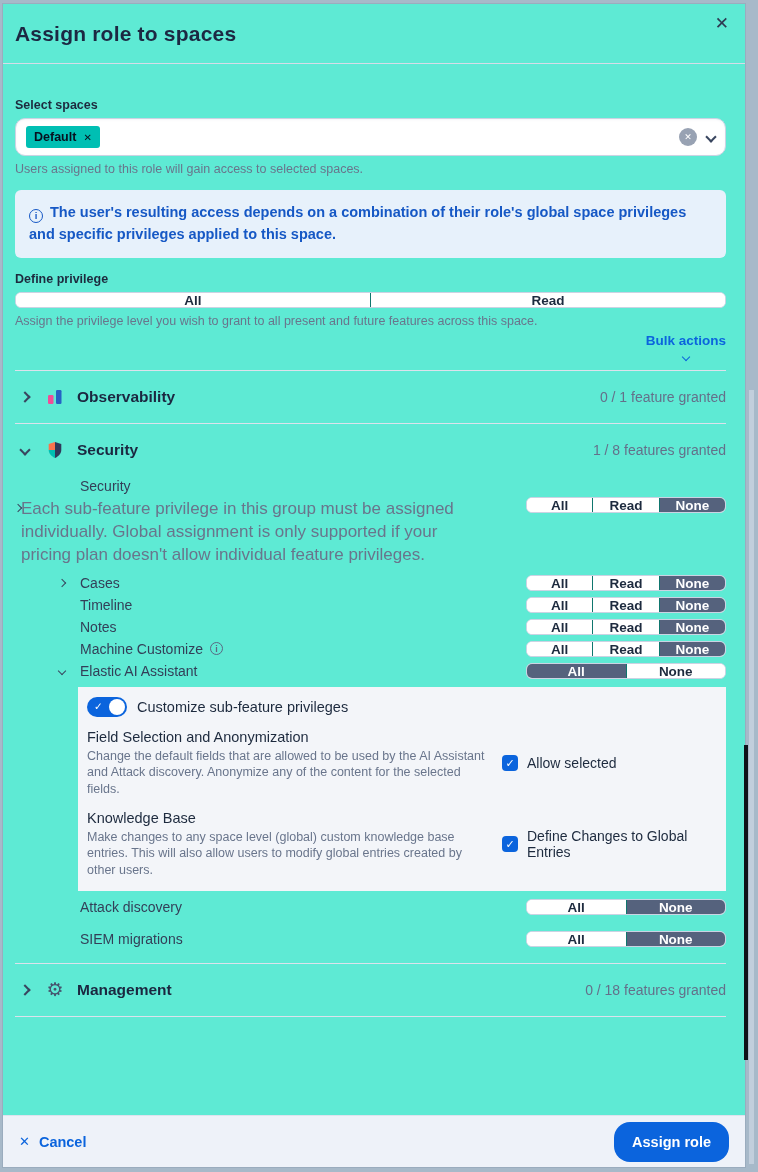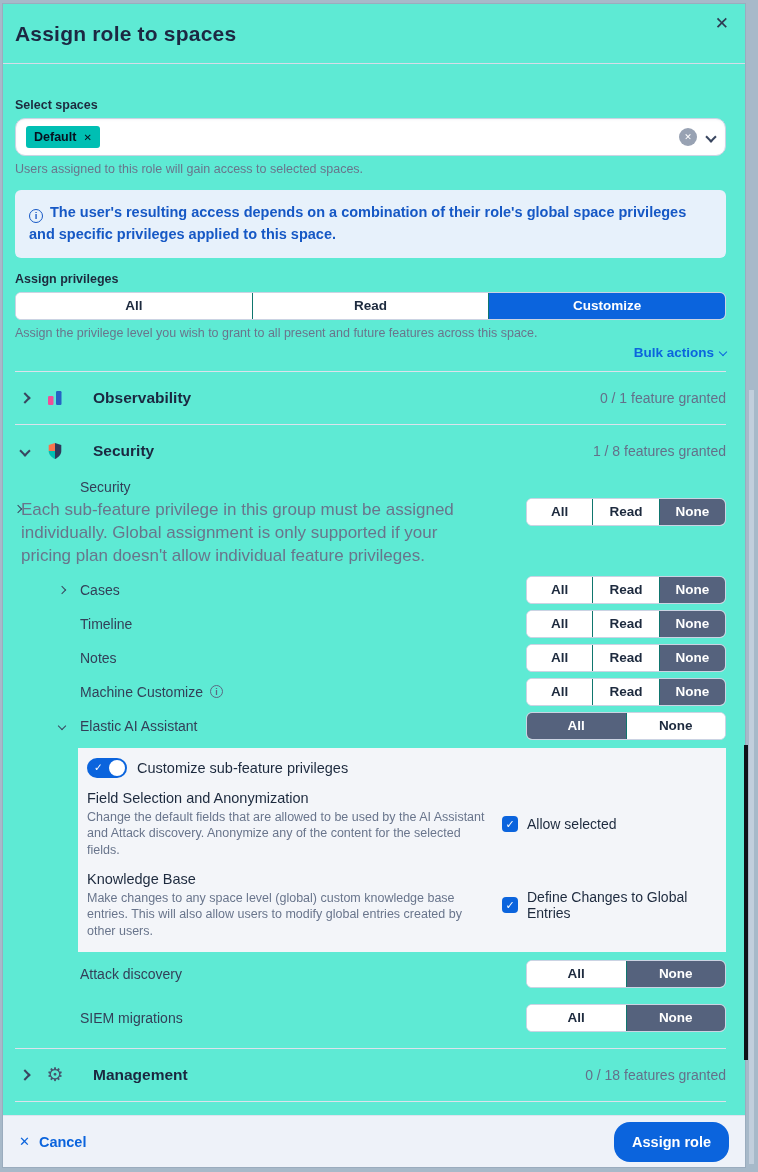--- a/index.html
+++ b/index.html
@@ -29,35 +29,35 @@
   .chev.sm { width: 6px; height: 6px; border-width: 1.6px; }
   .chev.blue { border-color: #0B64DD; }
   .helper { margin-top: 6px; font-size: 12.5px; color: #69758C; }
 
   
   .callout { margin-top: 14px; background: #E7F1FB; border-radius: 6px; padding: 12px 14px; color: #1658C5; font-size: 14.5px; font-weight: 600; line-height: 1.5; }
   .info-circ { display: inline-flex; width: 14px; height: 14px; border: 1.4px solid #1658C5; border-radius: 50%; font-size: 9.5px; align-items: center; justify-content: center; margin-right: 7px; vertical-align: -2px; font-weight: 700; }
 
   
   .priv-block { margin-top: 14px; }
-  .btn-group { margin-top: 6px; display: flex; border: 1px solid #CBD3E3; border-radius: 6px; overflow: hidden; height: 28px; background: #fff; }
+  .btn-group { margin-top: 6px; display: flex; border: 1px solid #CBD3E3; border-radius: 6px; overflow: hidden; height: 16px; background: #fff; }
   .btn-group button { flex: 1; border: none; background: #fff; font-family: inherit; font-size: 13.5px; font-weight: 600; color: #1D2A3E; cursor: pointer; border-left: 1px solid #0f766e; }
   .btn-group button:first-child { border-left: none; }
   .btn-group button.sel-blue { background: #0B64DD; color: #fff; font-weight: 700; }
   .btn-group button.sel-dark { background: #55627D; color: #fff; font-weight: 700; }
   .bulk-row { margin-top: 3px; text-align: right; }
-  .bulk-link { display: inline-flex; align-items: center; gap: 6px; background: none; border: none; color: #0B64DD; font-family: inherit; font-size: 13.5px; font-weight: 600; cursor: pointer; }
+  .bulk-link { display: inline-flex; align-items: center; gap: 6px; background: none; border: none; color: #0B64DD; font-family: inherit; font-size: 13.5px; font-weight: 600; cursor: pointer; flex-direction: column; }
 
   
   .ftable { margin-top: 10px; }
   .hr { height: 1px; background: #DCE2EC; }
   .cat-row { height: 52px; display: flex; align-items: center; cursor: pointer; }
   .cat-chev { width: 20px; display: flex; justify-content: flex-start; padding-left: 6px; }
   .cat-icon { width: 20px; height: 20px; margin-left: 10px; display: flex; align-items: center; justify-content: center; }
-  .cat-label { margin-left: 28px; font-size: 15.5px; font-weight: 700; color: #1B2740; }
+  .cat-label { margin-left: 12px; font-size: 15.5px; font-weight: 700; color: #1B2740; }
   .cat-granted { margin-left: auto; font-size: 14px; color: #64708A; }
   .gear { font-size: 19px; color: #46546E; line-height: 1; }
 
   
   .subrow { display: flex; align-items: center; padding: 3px 0; }
   .subrow .spacer { width: 21px; margin-left: 44px; flex: 0 0 auto; display: flex; }
   .subrow-label { font-size: 14px; color: #333F58; display: flex; align-items: center; gap: 7px; }
   .row-group { margin-left: auto; width: 200px; flex: 0 0 auto; margin-top: 0; }
   .desc-label { margin-left: 65px; margin-top: 2px; font-size: 14px; color: #333F58; }
   .desc-row { display: flex; align-items: flex-start; margin-top: 3px; padding-bottom: 6px; }
@@ -118,25 +118,24 @@
           </span>
         </div>
         <div class="helper">Users assigned to this role will gain access to selected spaces.</div>
       </div>
 
       <div class="callout">
         <span class="info-circ">i</span><span>The user's resulting access depends on a combination of their role's global space privileges and specific privileges applied to this space.</span>
       </div>
 
       <div class="priv-block">
-        <div class="form-label">Assign privileges</div>
+        <div class="form-label">Define privilege</div>
         <div class="btn-group">
           <button>All</button>
           <button>Read</button>
-          <button class="sel-blue">Customize</button>
         </div>
         <div class="helper">Assign the privilege level you wish to grant to all present and future features across this space.</div>
         <div class="bulk-row">
           <button class="bulk-link">
             <span>Bulk actions</span>
             <span class="chev down sm blue"></span>
           </button>
         </div>
       </div>
 

